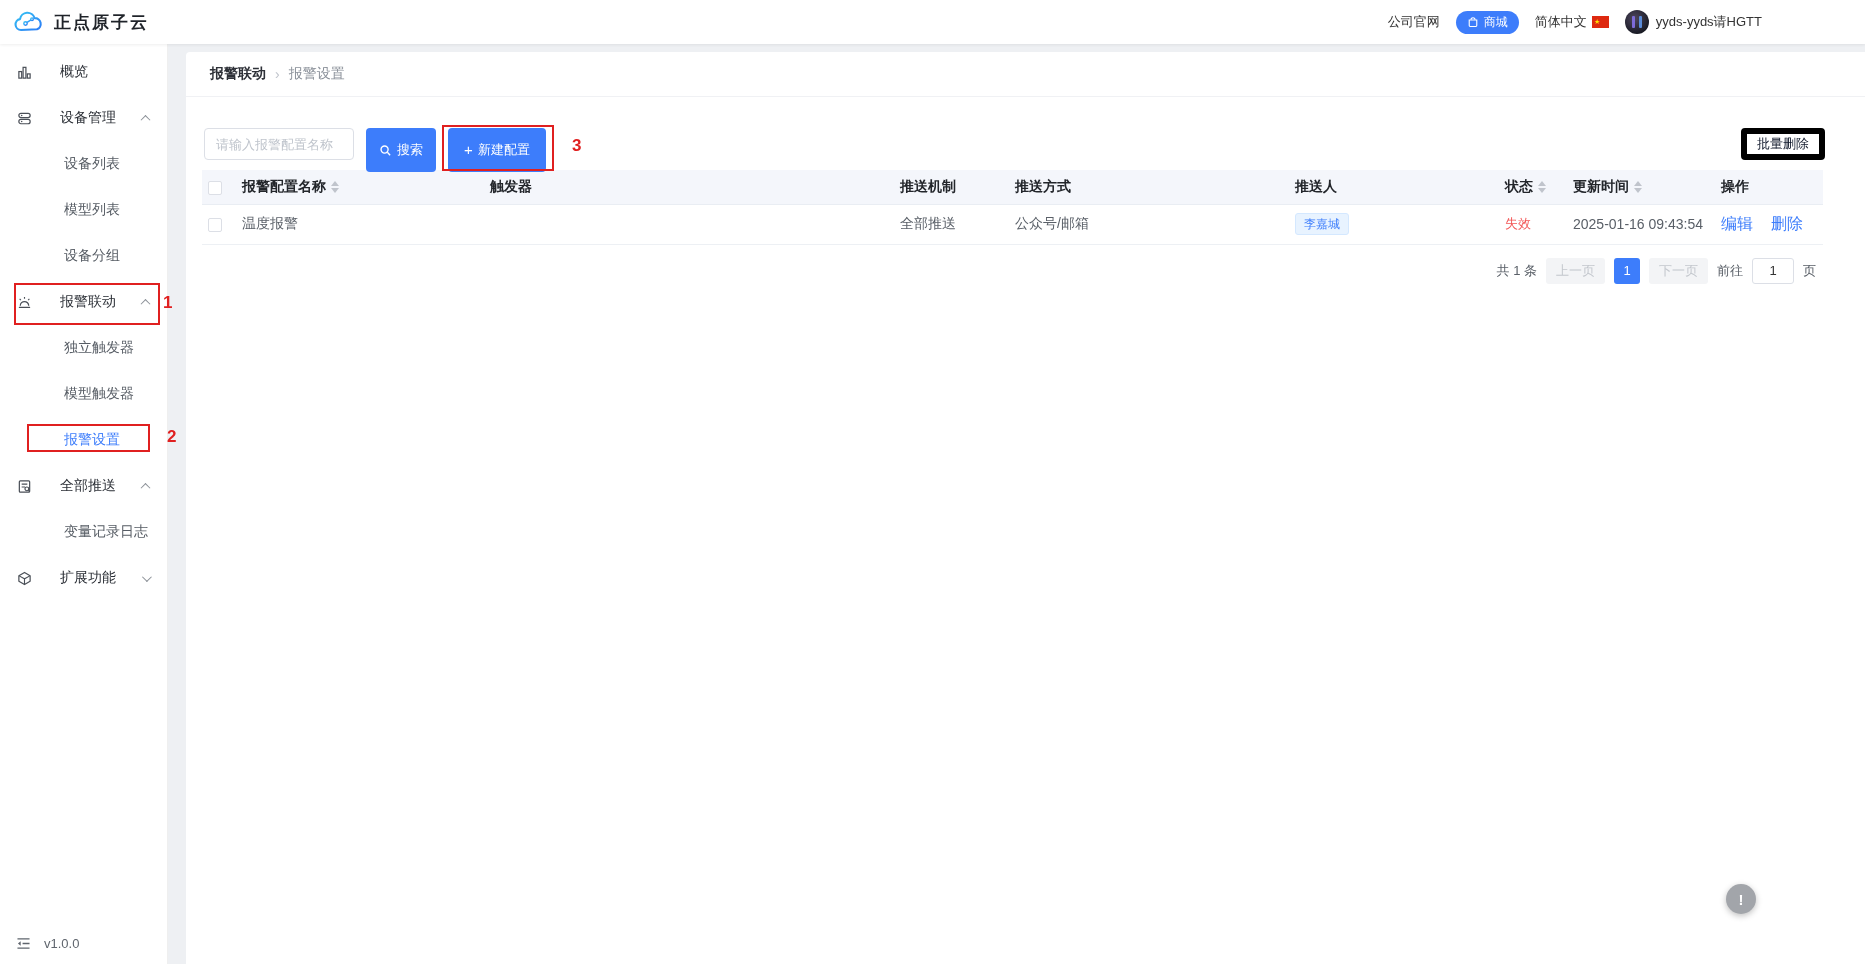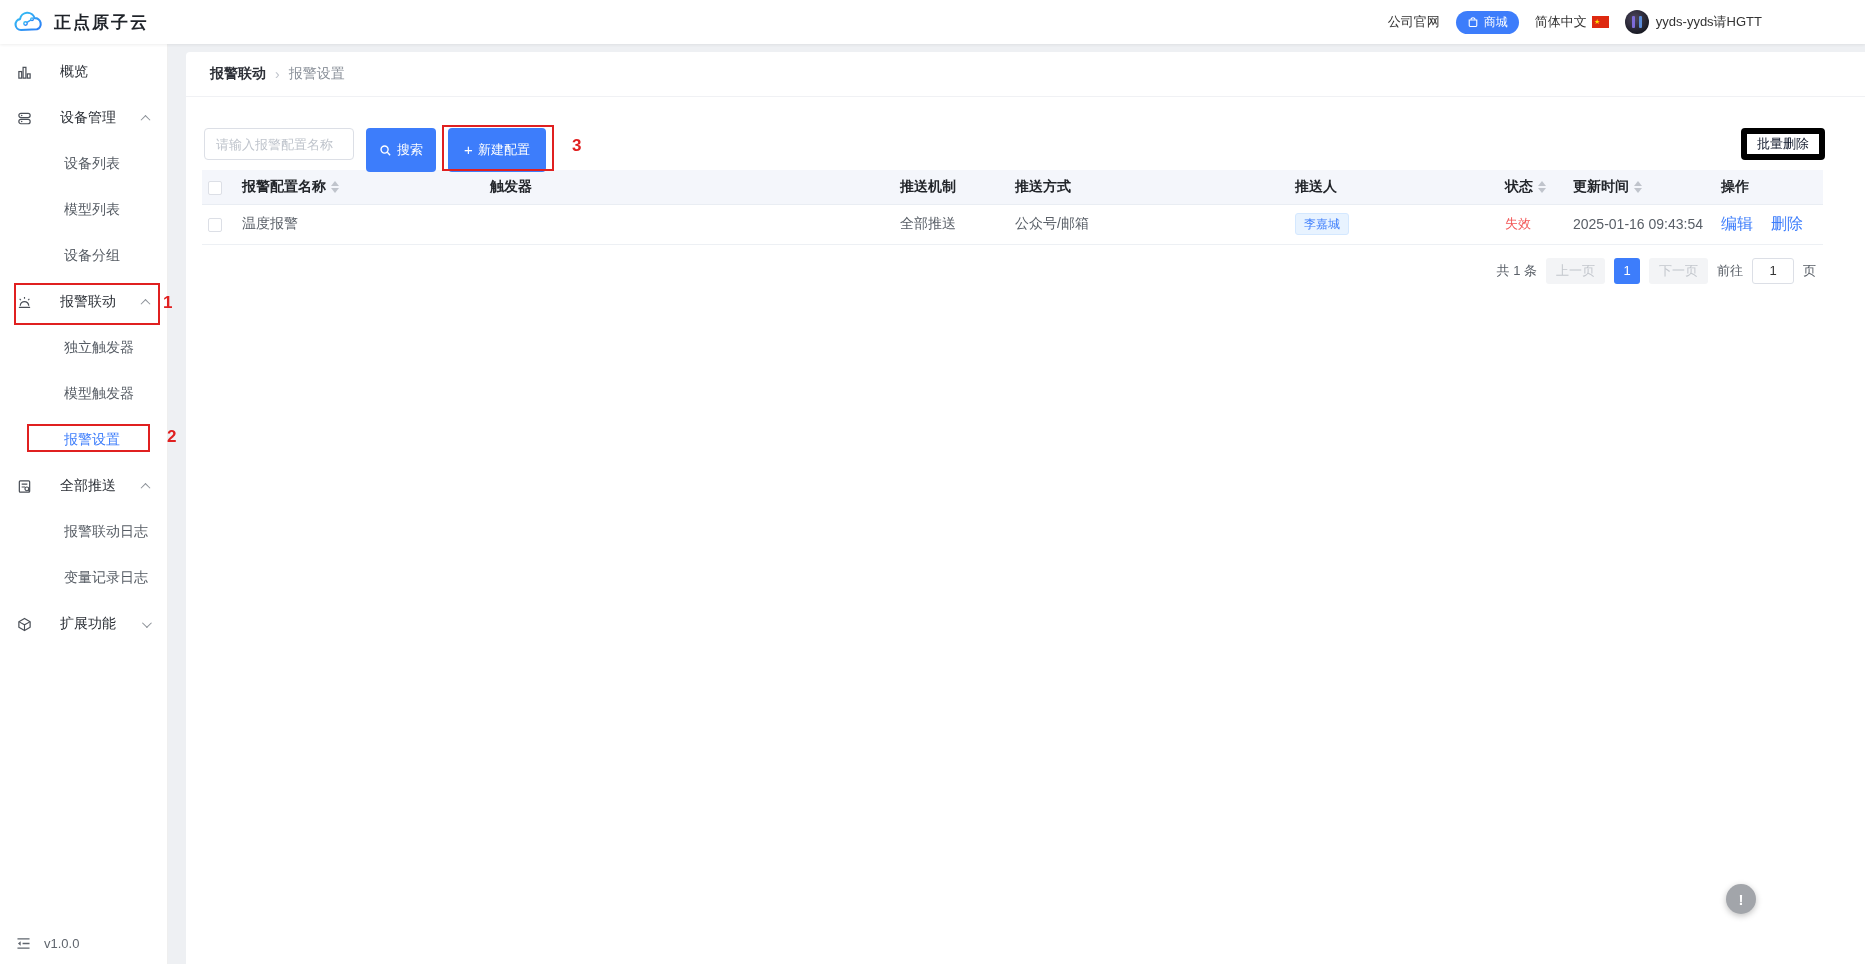--- a/index.html
+++ b/index.html
@@ -209,21 +209,20 @@
       <svg width="15" height="15" viewBox="0 0 16 16">
         <rect x="2.5" y="2" width="11" height="12" rx="1" fill="none" stroke="currentColor" stroke-width="1.3"></rect>
         <path d="M5 5.5 h6 M5 8.5 h3.5" stroke="currentColor" stroke-width="1.2"></path>
         <circle cx="10.5" cy="10.5" r="2" fill="none" stroke="currentColor" stroke-width="1.2"></circle>
         <path d="M12 12 l1.5 1.5" stroke="currentColor" stroke-width="1.2"></path>
       </svg>
     </span>
     <span class="lbl">全部推送</span>
     <span class="chev up"></span>
   </div>
-  <div class="side-sub">报警联动日志</div>
   <div class="side-sub">变量记录日志</div>
 
   <div class="side-item">
     <span class="s-ico">
       <svg width="15" height="15" viewBox="0 0 16 16">
         <polygon points="8,1.5 14,5 14,11 8,14.5 2,11 2,5" fill="none" stroke="currentColor" stroke-width="1.3" stroke-linejoin="round"></polygon>
         <path d="M2.3 5.2 L8 8.3 L13.7 5.2 M8 8.3 V14" fill="none" stroke="currentColor" stroke-width="1.2"></path>
       </svg>
     </span>
     <span class="lbl">扩展功能</span>

